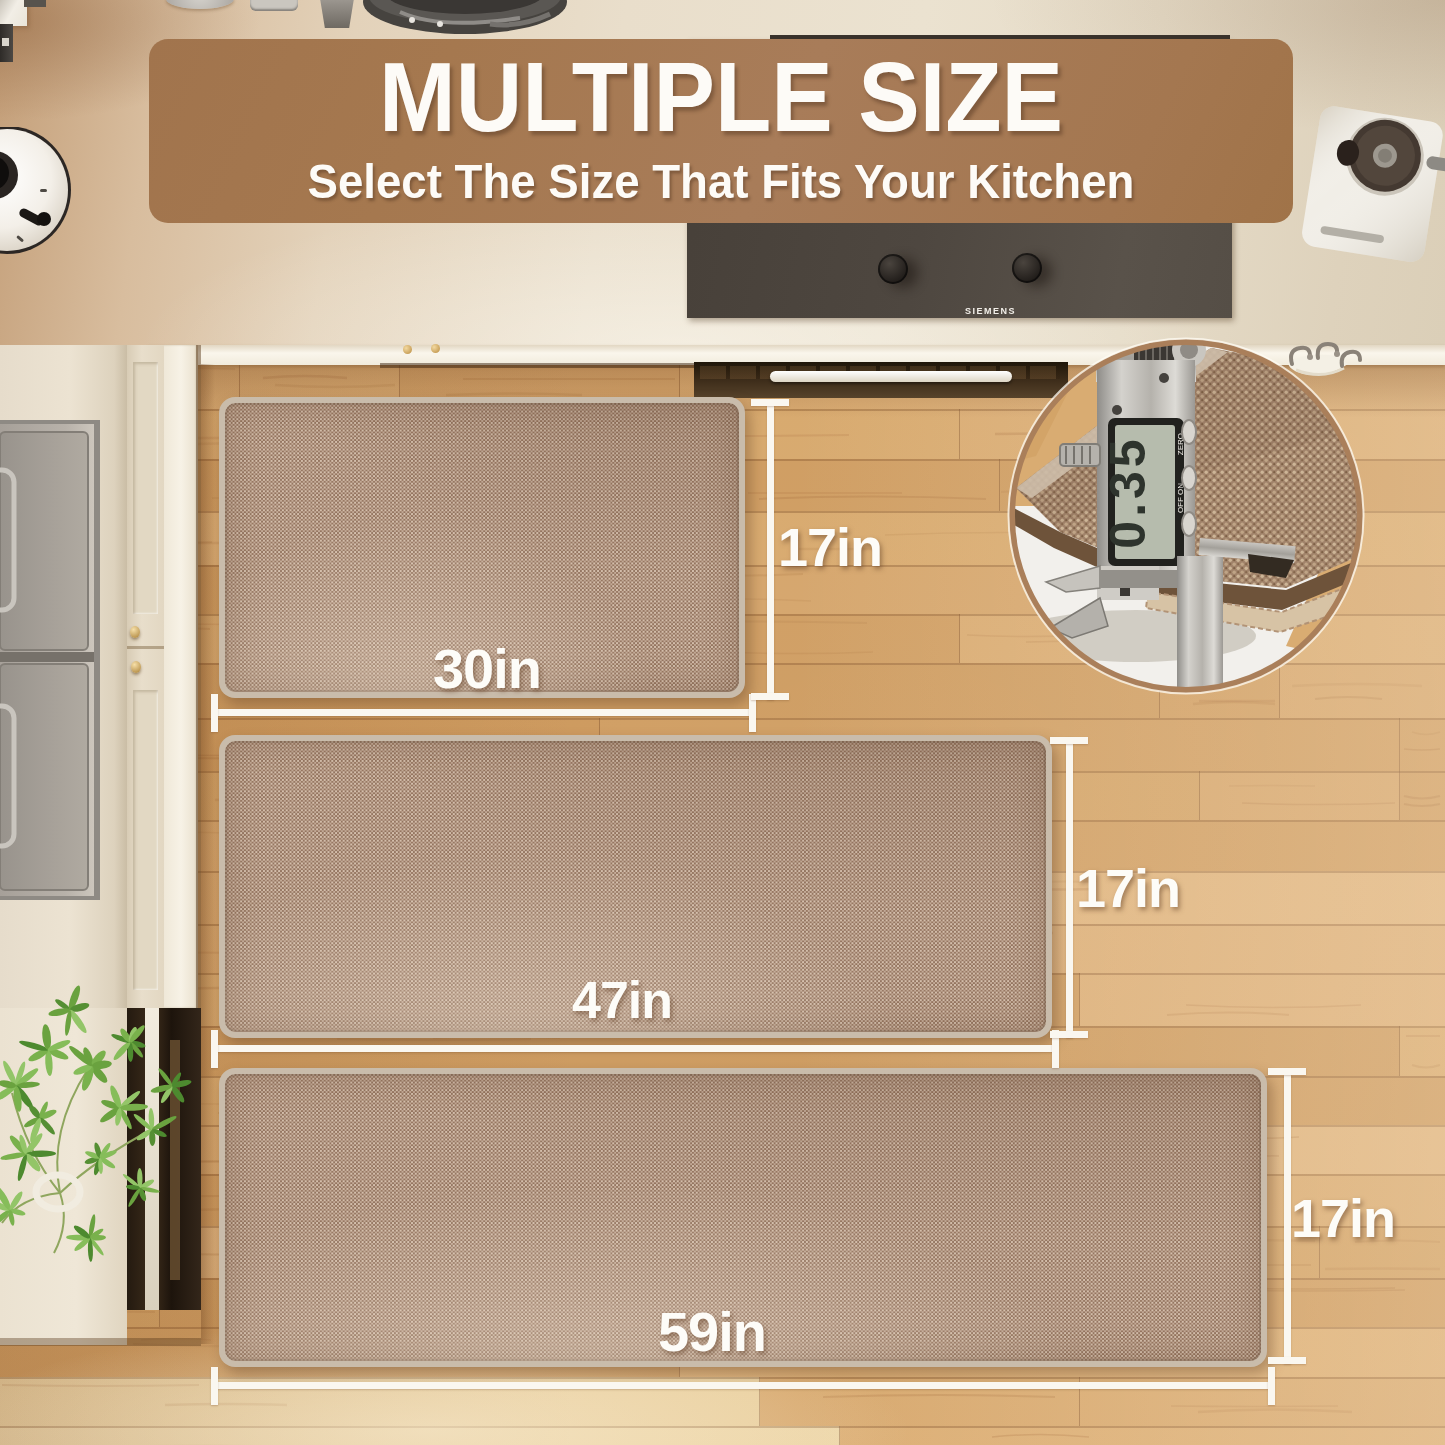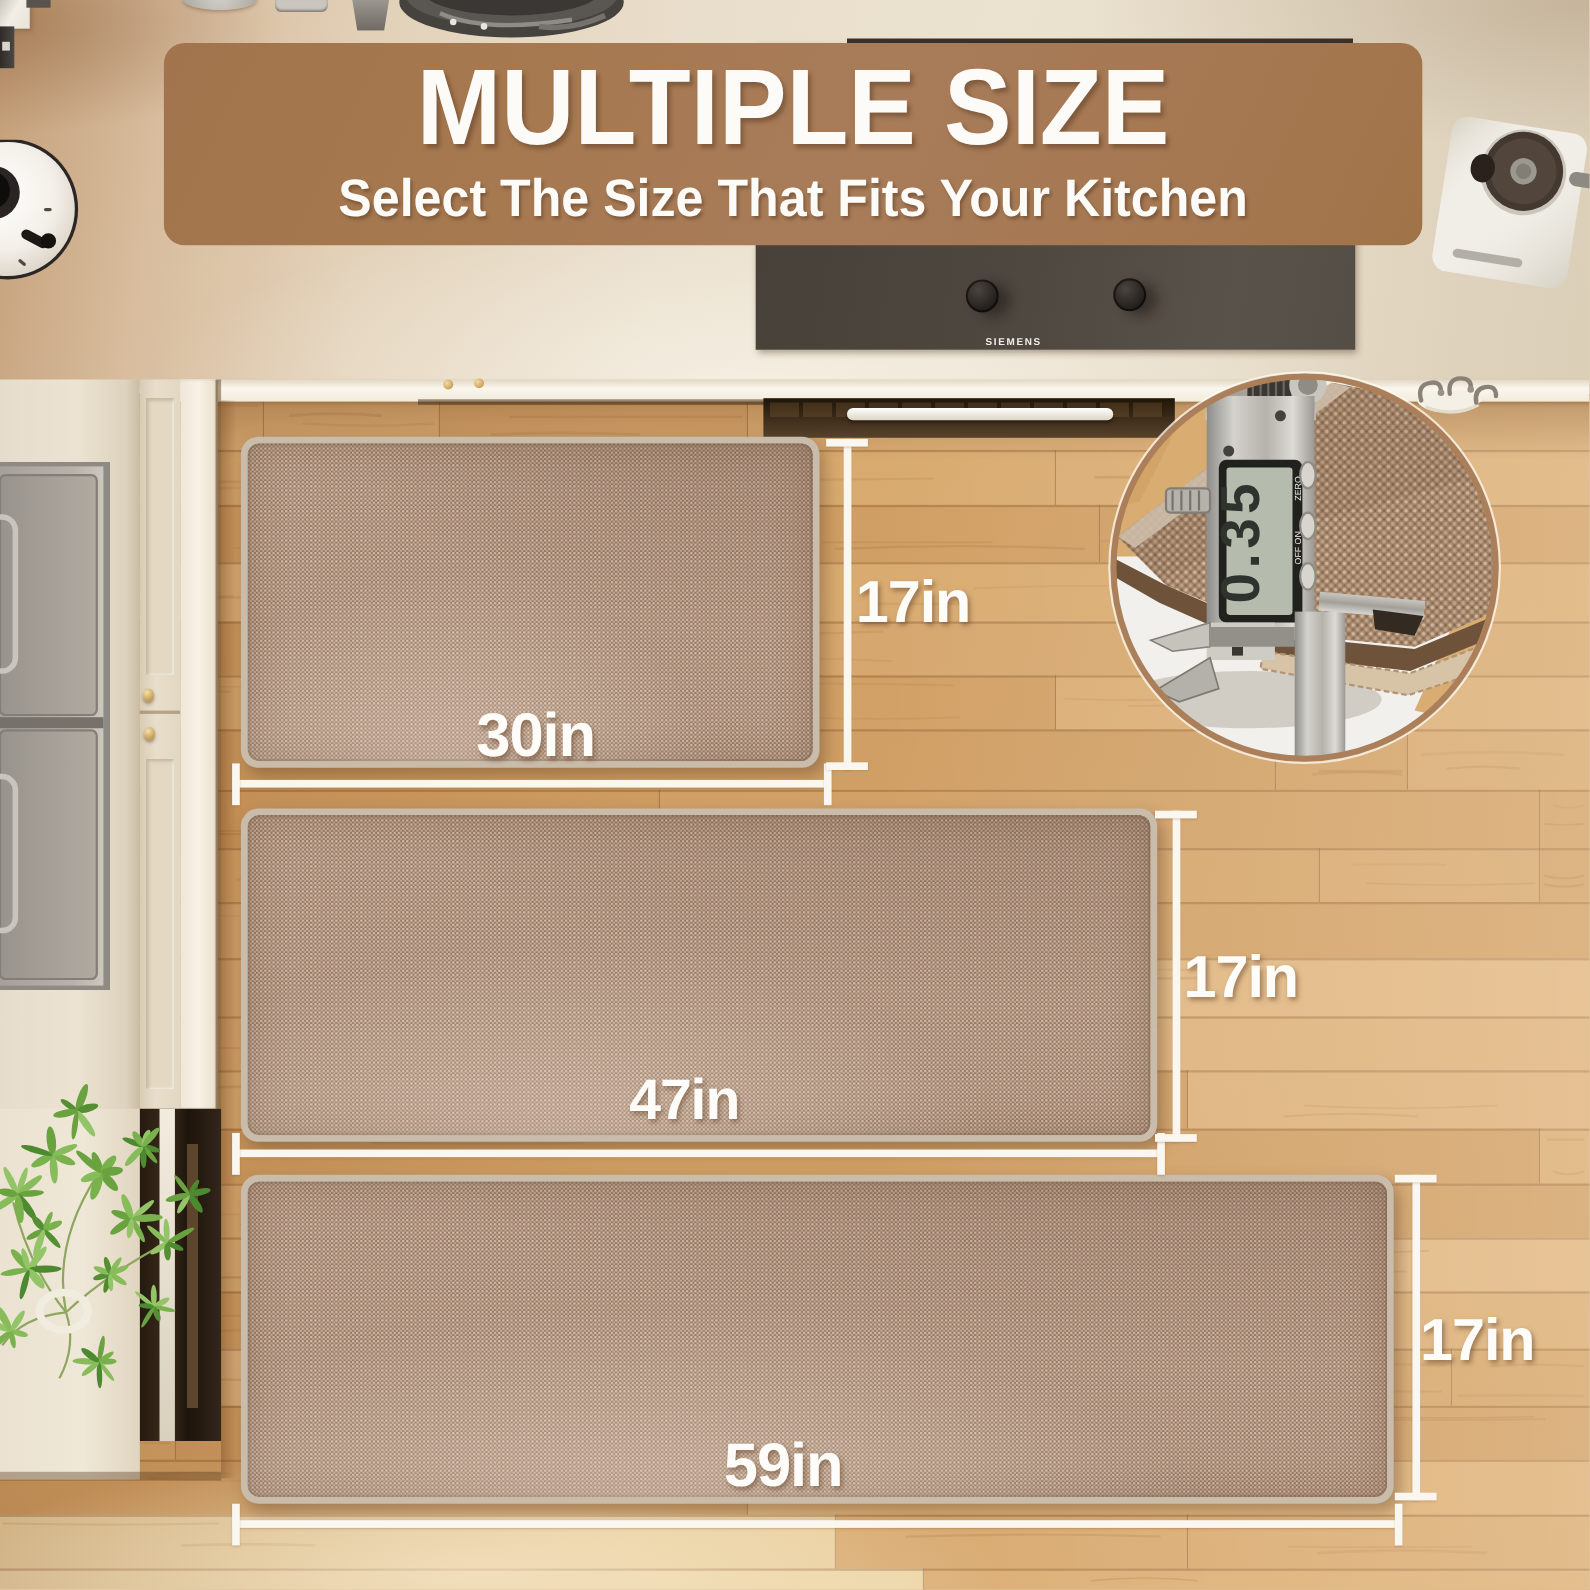--- a/index.html
+++ b/index.html
@@ -569,21 +569,21 @@
 <div class="lbl" style="left:1343px;top:1218px;font-size:54px;">17in</div>
 
 <div style="position:absolute;left:770px;top:35px;width:460px;height:6px;background:#39322b;"></div>
 
 <div style="position:absolute;left:687px;top:40px;width:545px;height:278px;background:linear-gradient(100deg,#474039 0%,#4e4740 45%,#59524a 80%,#554e46 100%);box-shadow:2px 3px 6px rgba(70,45,20,0.4);"></div>
 
 <div style="position:absolute;left:878px;top:254px;width:30px;height:30px;border-radius:50%;background:radial-gradient(circle at 38% 32%,#4a443e,#211d1a 70%);box-shadow:10px 4px 12px rgba(20,14,8,0.45), inset 0 0 0 2px rgba(0,0,0,0.5);"></div>
 
 <div style="position:absolute;left:1012px;top:253px;width:30px;height:30px;border-radius:50%;background:radial-gradient(circle at 38% 32%,#4a443e,#211d1a 70%);box-shadow:10px 4px 12px rgba(20,14,8,0.45), inset 0 0 0 2px rgba(0,0,0,0.5);"></div>
 
-<div style="position:absolute;left:956px;top:306px;width:120px;height:12px;transform:translateX(-50%);color:#f2efe9;font-size:9px;font-weight:bold;letter-spacing:1.5px;text-align:left;">SIEMENS</div>
+<div style="position:absolute;left:956px;top:306px;width:120px;height:12px;transform:translateX(-50%);color:#f2efe9;font-size:9px;font-weight:bold;letter-spacing:1.5px;text-align:right;">SIEMENS</div>
 
 <div style="position:absolute;left:149px;top:39px;width:1144px;height:184px;border-radius:19px;background:linear-gradient(115deg,#a1744d 0%,#a5784f 25%,#a87c59 55%,#a47750 85%,#a07348 100%);"></div>
 
 <div style="position:absolute;left:721px;top:97px;transform:translate(-50%,-50%) scaleX(0.94);white-space:nowrap;color:#fdfbf7;font-size:98px;font-weight:bold;letter-spacing:0px;text-shadow:3px 4px 4px rgba(80,50,30,0.45);">MULTIPLE SIZE</div>
 
 <div style="position:absolute;left:721px;top:181px;transform:translate(-50%,-50%) scaleX(0.95);white-space:nowrap;color:#fdfbf7;font-size:48px;font-weight:bold;letter-spacing:0px;text-shadow:2px 3px 3px rgba(80,50,30,0.45);">Select The Size That Fits Your Kitchen</div>
 
 <div style="position:absolute;left:0;top:0;width:27px;height:26px;background:linear-gradient(120deg,#c9c4ba,#f2eee6 45%,#e9e4d8);box-shadow:2px 2px 4px rgba(120,80,50,0.4);"></div>
 
 <div style="position:absolute;left:24px;top:0;width:22px;height:7px;background:#57534d;"></div>

